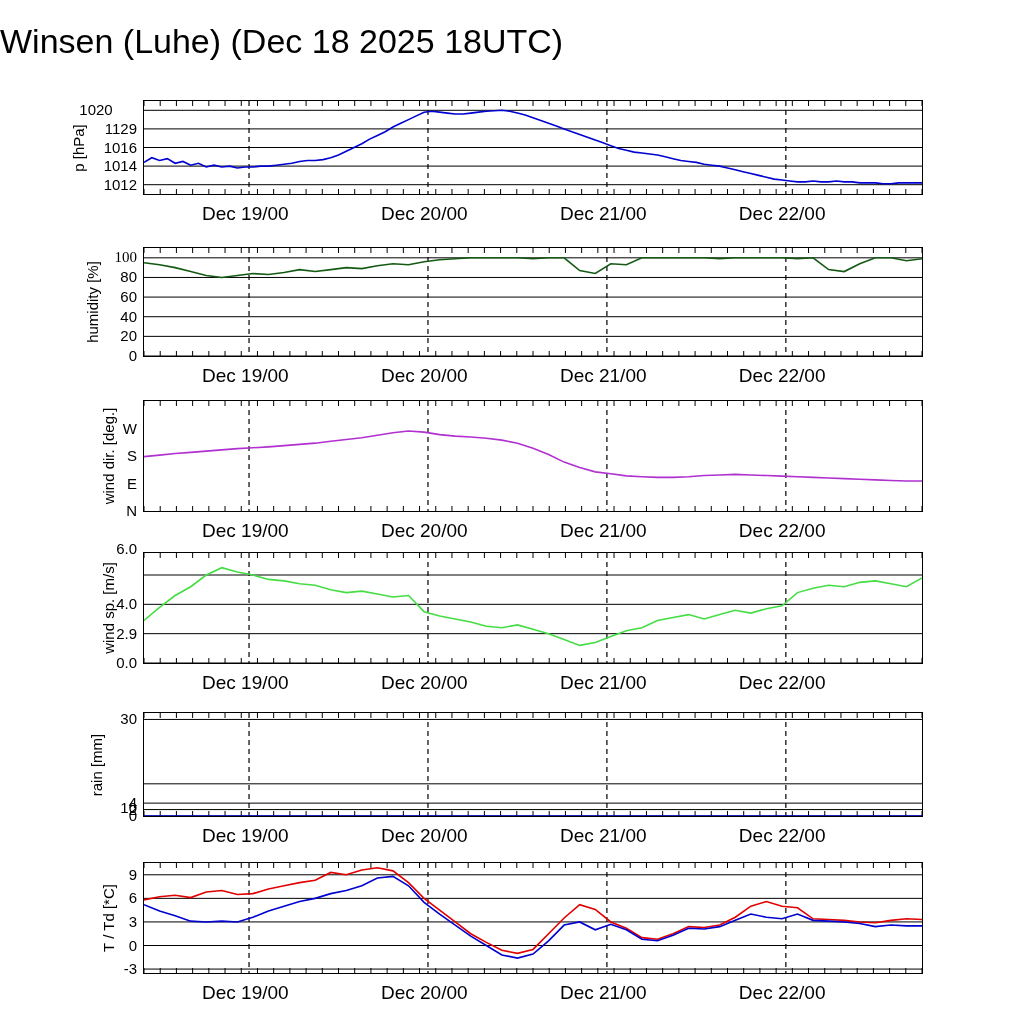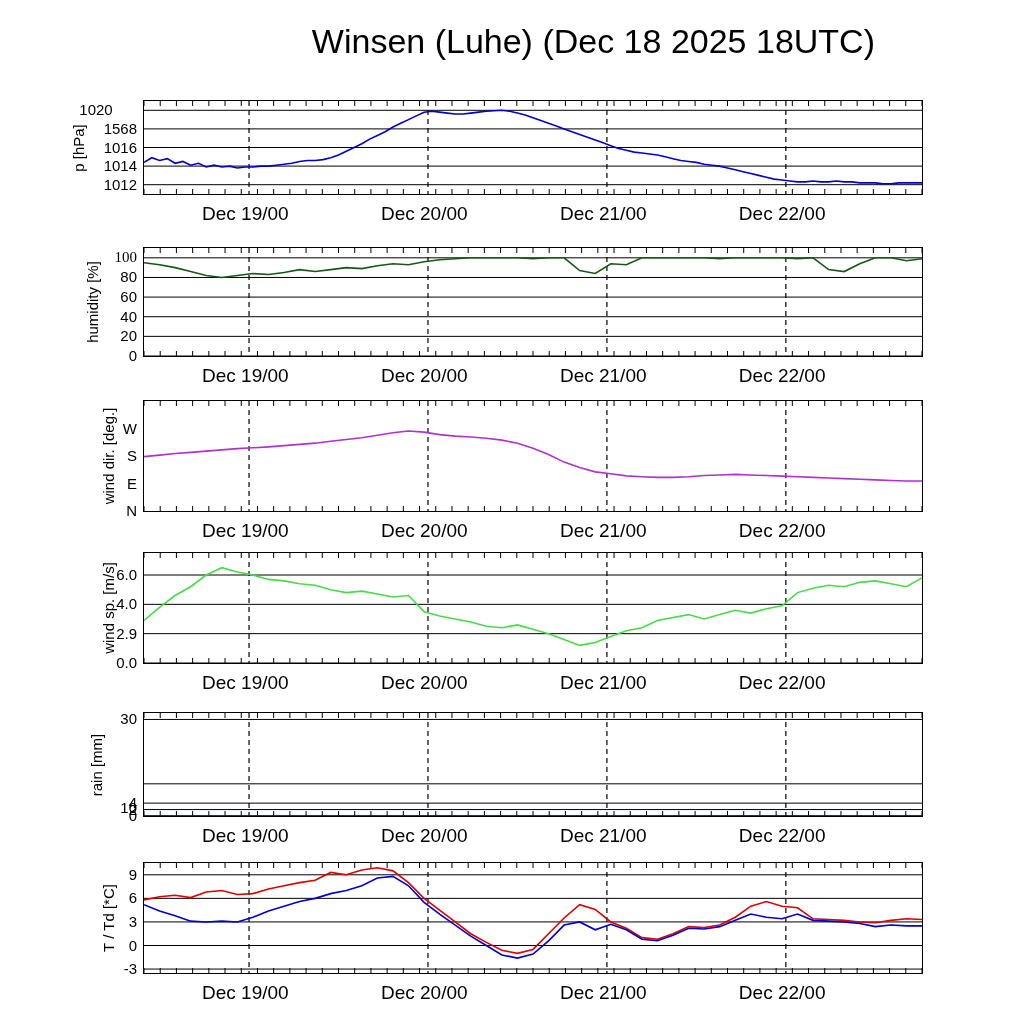--- a/index.html
+++ b/index.html
@@ -8,21 +8,21 @@
     background:#ffffff;
     font-family:"Liberation Sans", sans-serif;
     color:#000;
     overflow:hidden;
   }
   #page{position:relative;width:1024px;height:1024px;}
 
   .title{
     position:absolute;
     left:0;top:22px;width:875px;
-    text-align:right;
+    text-align:left;
     font-size:34px;
     font-weight:400;
     letter-spacing:0px;
   }
 
   .panel{position:absolute;}
   .plotbox{
     position:absolute;
     border:1px solid #000;
     box-sizing:border-box;
@@ -168,21 +168,21 @@
           <line x1="105.03" x2="105.03" y1="0" y2="93" class="daybar"></line>
           <line x1="283.96999999999997" x2="283.96999999999997" y1="0" y2="93" class="daybar"></line>
           <line x1="462.90999999999997" x2="462.90999999999997" y1="0" y2="93" class="daybar"></line>
           <line x1="641.8499999999999" x2="641.8499999999999" y1="0" y2="93" class="daybar"></line>
           <path d="M0.00 61.38 L7.78 56.73 L15.56 59.52 L23.34 57.66 L31.12 62.31 L38.90 60.45 L46.68 64.17 L54.46 62.31 L62.24 66.03 L70.02 64.17 L77.80 66.03 L85.58 65.10 L93.36 66.96 L101.14 66.03 L108.92 66.03 L116.70 65.10 L124.48 65.10 L132.26 64.17 L140.04 63.24 L147.82 62.31 L155.60 60.45 L163.38 59.52 L171.16 59.52 L178.94 58.59 L186.72 56.73 L194.50 53.94 L202.28 50.22 L210.06 46.50 L217.84 42.78 L225.62 38.13 L233.40 34.41 L241.18 30.69 L248.96 26.04 L256.74 22.32 L264.52 18.60 L272.30 14.88 L280.08 11.16 L287.86 10.23 L295.64 11.16 L303.42 12.09 L311.20 13.02 L318.98 13.02 L326.76 12.09 L334.54 11.16 L342.32 10.23 L350.10 9.76 L357.88 9.30 L365.66 10.23 L373.44 12.09 L381.22 13.95 L389.00 16.74 L396.78 19.53 L404.56 22.32 L412.34 25.11 L420.12 27.90 L427.90 30.69 L435.68 33.48 L443.46 36.27 L451.24 39.06 L459.02 41.85 L466.80 44.64 L474.58 47.43 L482.36 49.29 L490.14 51.15 L497.92 52.08 L505.70 53.01 L513.48 53.94 L521.26 55.80 L529.04 57.66 L536.82 59.52 L544.60 60.45 L552.38 61.38 L560.16 63.24 L567.94 64.17 L575.72 65.10 L583.50 66.96 L591.28 68.82 L599.06 70.68 L606.84 72.54 L614.62 74.40 L622.40 76.26 L630.18 78.12 L637.96 79.05 L645.74 79.98 L653.52 80.91 L661.30 80.91 L669.08 79.98 L676.86 80.91 L684.64 80.91 L692.42 79.98 L700.20 80.91 L707.98 80.91 L715.76 81.84 L723.54 81.84 L731.32 81.84 L739.10 82.77 L746.88 82.77 L754.66 81.84 L762.44 81.84 L770.22 81.84 L778.00 81.84 " fill="none" stroke="#0000d0" stroke-width="1.6"></path>
         </svg>
       </div>
       <div class="ytick" style="left: 55px; width: 82px; top: 175.7px;">1012</div>
       <div class="ytick" style="left: 55px; width: 82px; top: 157.1px;">1014</div>
       <div class="ytick" style="left: 55px; width: 82px; top: 138.5px;">1016</div>
-      <div class="ytick" style="left: 55px; width: 82px; top: 119.9px;">1568</div>
+      <div class="ytick" style="left: 55px; width: 82px; top: 119.9px;">1129</div>
       <div class="ytick" style="left: 55px; width: 82px; top: 101.3px; text-align: center;">1020</div>
       <div class="ylabel" style="left: 70px; top: 147.5px; transform: rotate(-90deg) translateX(-50%);">p [hPa]</div>
       <div class="xtick" style="left: 202.03px; top: 203px;">Dec 19/00</div>
       <div class="xtick" style="left: 380.97px; top: 203px;">Dec 20/00</div>
       <div class="xtick" style="left: 559.91px; top: 203px;">Dec 21/00</div>
       <div class="xtick" style="left: 738.85px; top: 203px;">Dec 22/00</div>
     </div>
   <div class="panel" id="panel-1">
       <div class="plotbox" style="left: 143px; top: 247px; width: 780px; height: 110px;">
         <svg width="778" height="108" viewBox="0 0 778 108">
@@ -535,21 +535,21 @@
           <line x1="105.03" x2="105.03" y1="0" y2="110" class="daybar"></line>
           <line x1="283.96999999999997" x2="283.96999999999997" y1="0" y2="110" class="daybar"></line>
           <line x1="462.90999999999997" x2="462.90999999999997" y1="0" y2="110" class="daybar"></line>
           <line x1="641.8499999999999" x2="641.8499999999999" y1="0" y2="110" class="daybar"></line>
           <path d="M0.00 67.47 L15.56 54.27 L31.12 42.53 L46.68 33.73 L62.24 22.00 L77.80 14.67 L93.36 19.07 L108.92 22.00 L124.48 26.40 L140.04 27.87 L155.60 30.80 L171.16 32.27 L186.72 36.67 L202.28 39.60 L217.84 38.13 L233.40 41.07 L248.96 44.00 L264.52 42.53 L280.08 58.67 L295.64 63.07 L311.20 66.00 L326.76 68.93 L342.32 73.33 L357.88 74.80 L373.44 71.87 L389.00 76.27 L404.56 80.67 L420.12 86.53 L435.68 92.40 L451.24 89.47 L466.80 83.60 L482.36 77.73 L497.92 74.80 L513.48 67.47 L529.04 64.53 L544.60 61.60 L560.16 66.00 L575.72 61.60 L591.28 57.20 L606.84 60.13 L622.40 55.73 L637.96 52.80 L653.52 39.60 L669.08 35.20 L684.64 32.27 L700.20 33.73 L715.76 29.33 L731.32 27.87 L746.88 30.80 L762.44 33.73 L778.00 24.93 " fill="none" stroke="#44dd44" stroke-width="1.6"></path>
         </svg>
       </div>
       <div class="ytick" style="left: 55px; width: 82px; top: 654px;">0.0</div>
       <div class="ytick" style="left: 55px; width: 82px; top: 624.667px;">2.9</div>
       <div class="ytick" style="left: 55px; width: 82px; top: 595.333px;">4.0</div>
-      <div class="ytick" style="left: 55px; width: 82px; top: 566px;">6.0</div>
+      <div class="ytick" style="left: 55px; width: 82px; top: 540px;">6.0</div>
       <div class="ylabel" style="left: 100px; top: 608px; transform: rotate(-90deg) translateX(-50%);">wind sp. [m/s]</div>
       <div class="xtick" style="left: 202.03px; top: 672px;">Dec 19/00</div>
       <div class="xtick" style="left: 380.97px; top: 672px;">Dec 20/00</div>
       <div class="xtick" style="left: 559.91px; top: 672px;">Dec 21/00</div>
       <div class="xtick" style="left: 738.85px; top: 672px;">Dec 22/00</div>
     </div>
   <div class="panel" id="panel-4">
       <div class="plotbox" style="left: 143px; top: 712px; width: 780px; height: 105px;">
         <svg width="778" height="103" viewBox="0 0 778 103">
           <line x1="0" x2="778" y1="103" y2="103" class="gridline"></line>

